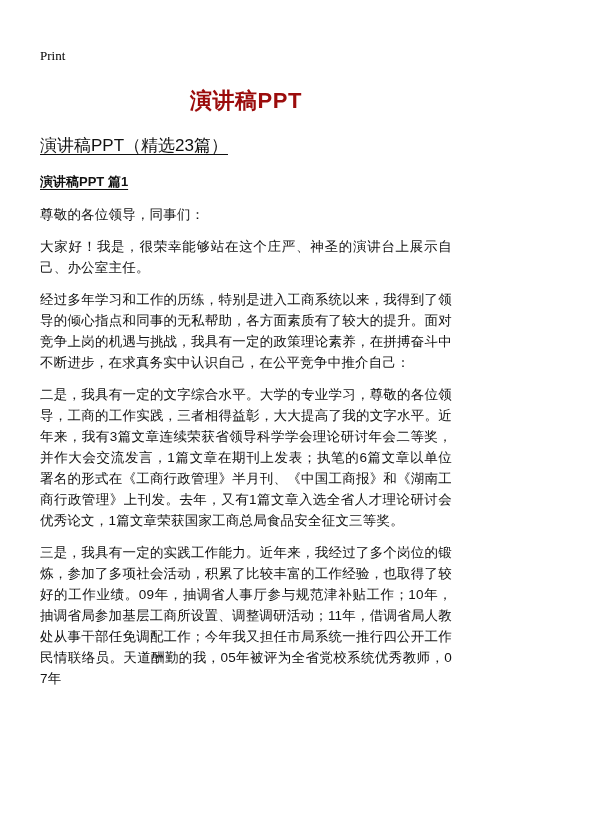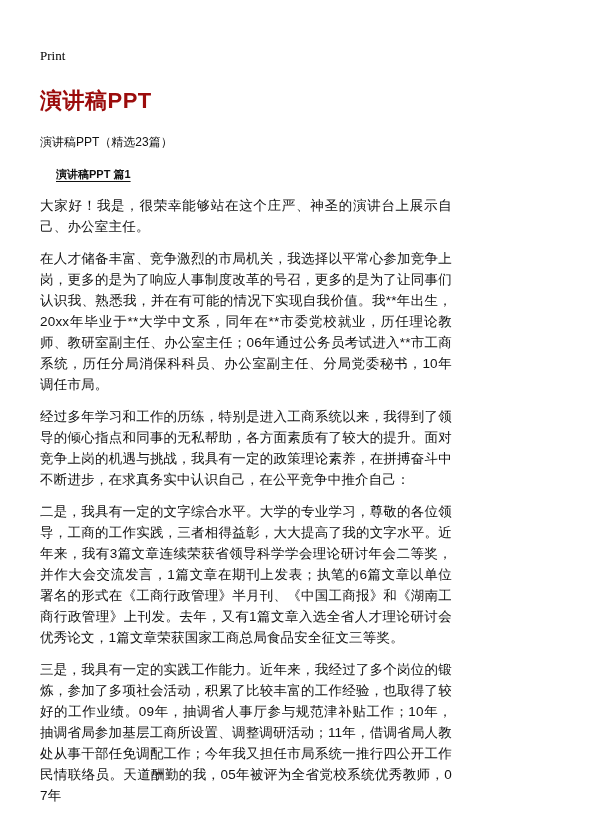--- a/index.html
+++ b/index.html
@@ -23,40 +23,41 @@
   }
   .print-label {
     font-family: "Liberation Serif", "DejaVu Serif", serif;
     font-size: 13px;
     color: #000000;
     margin: 0 0 22px 0;
     display: inline-block;
     cursor: pointer;
   }
   .doc-title {
-    text-align: left;
+    text-align: center;
     font-size: 22px;
     font-weight: bold;
     margin: 0 0 18px 0;
     letter-spacing: 0.5px;
     font-family: "Liberation Sans", "DejaVu Sans", sans-serif;
   }
   .doc-subtitle {
-    font-size: 12px;
+    font-size: 17px;
     color: #111111;
+    text-decoration: underline;
     text-underline-offset: 3px;
     margin: 0 0 16px 0;
   }
   .section-heading {
-    font-size: 11px;
+    font-size: 13px;
     font-weight: bold;
     color: #111111;
     text-decoration: underline;
     text-underline-offset: 3px;
-    margin: 0 0 13px 16px;
+    margin: 0 0 13px 0;
   }
   .paragraphs p {
     font-size: 13.5px;
     line-height: 21px;
     margin: 0 0 11px 0;
     text-align: justify;
     letter-spacing: 0.2px;
     word-break: break-all;
     color: #111111;
   }
@@ -68,20 +69,20 @@
 
   <div class="print-label">Print</div>
 
   <h1 class="doc-title" style="color: rgb(155, 12, 12);">演讲稿PPT</h1>
 
   <div class="doc-subtitle">演讲稿PPT（精选23篇）</div>
 
   <div class="section-heading">演讲稿PPT 篇1</div>
 
   <div class="paragraphs" id="paragraphs">
+      <p>尊敬的各位领导，同事们：</p>
       <p>大家好！我是，很荣幸能够站在这个庄严、神圣的演讲台上展示自己、办公室主任。</p>
-      <p>在人才储备丰富、竞争激烈的市局机关，我选择以平常心参加竞争上岗，更多的是为了响应人事制度改革的号召，更多的是为了让同事们认识我、熟悉我，并在有可能的情况下实现自我价值。我**年出生，20xx年毕业于**大学中文系，同年在**市委党校就业，历任理论教师、教研室副主任、办公室主任；06年通过公务员考试进入**市工商系统，历任分局消保科科员、办公室副主任、分局党委秘书，10年调任市局。</p>
       <p>经过多年学习和工作的历练，特别是进入工商系统以来，我得到了领导的倾心指点和同事的无私帮助，各方面素质有了较大的提升。面对竞争上岗的机遇与挑战，我具有一定的政策理论素养，在拼搏奋斗中不断进步，在求真务实中认识自己，在公平竞争中推介自己：</p>
       <p>二是，我具有一定的文字综合水平。大学的专业学习，尊敬的各位领导，工商的工作实践，三者相得益彰，大大提高了我的文字水平。近年来，我有3篇文章连续荣获省领导科学学会理论研讨年会二等奖，并作大会交流发言，1篇文章在期刊上发表；执笔的6篇文章以单位署名的形式在《工商行政管理》半月刊、《中国工商报》和《湖南工商行政管理》上刊发。去年，又有1篇文章入选全省人才理论研讨会优秀论文，1篇文章荣获国家工商总局食品安全征文三等奖。</p>
       <p>三是，我具有一定的实践工作能力。近年来，我经过了多个岗位的锻炼，参加了多项社会活动，积累了比较丰富的工作经验，也取得了较好的工作业绩。09年，抽调省人事厅参与规范津补贴工作；10年，抽调省局参加基层工商所设置、调整调研活动；11年，借调省局人教处从事干部任免调配工作；今年我又担任市局系统一推行四公开工作民情联络员。天道酬勤的我，05年被评为全省党校系统优秀教师，07年</p>
     </div>
 
 </div>
 
 </body></html>

